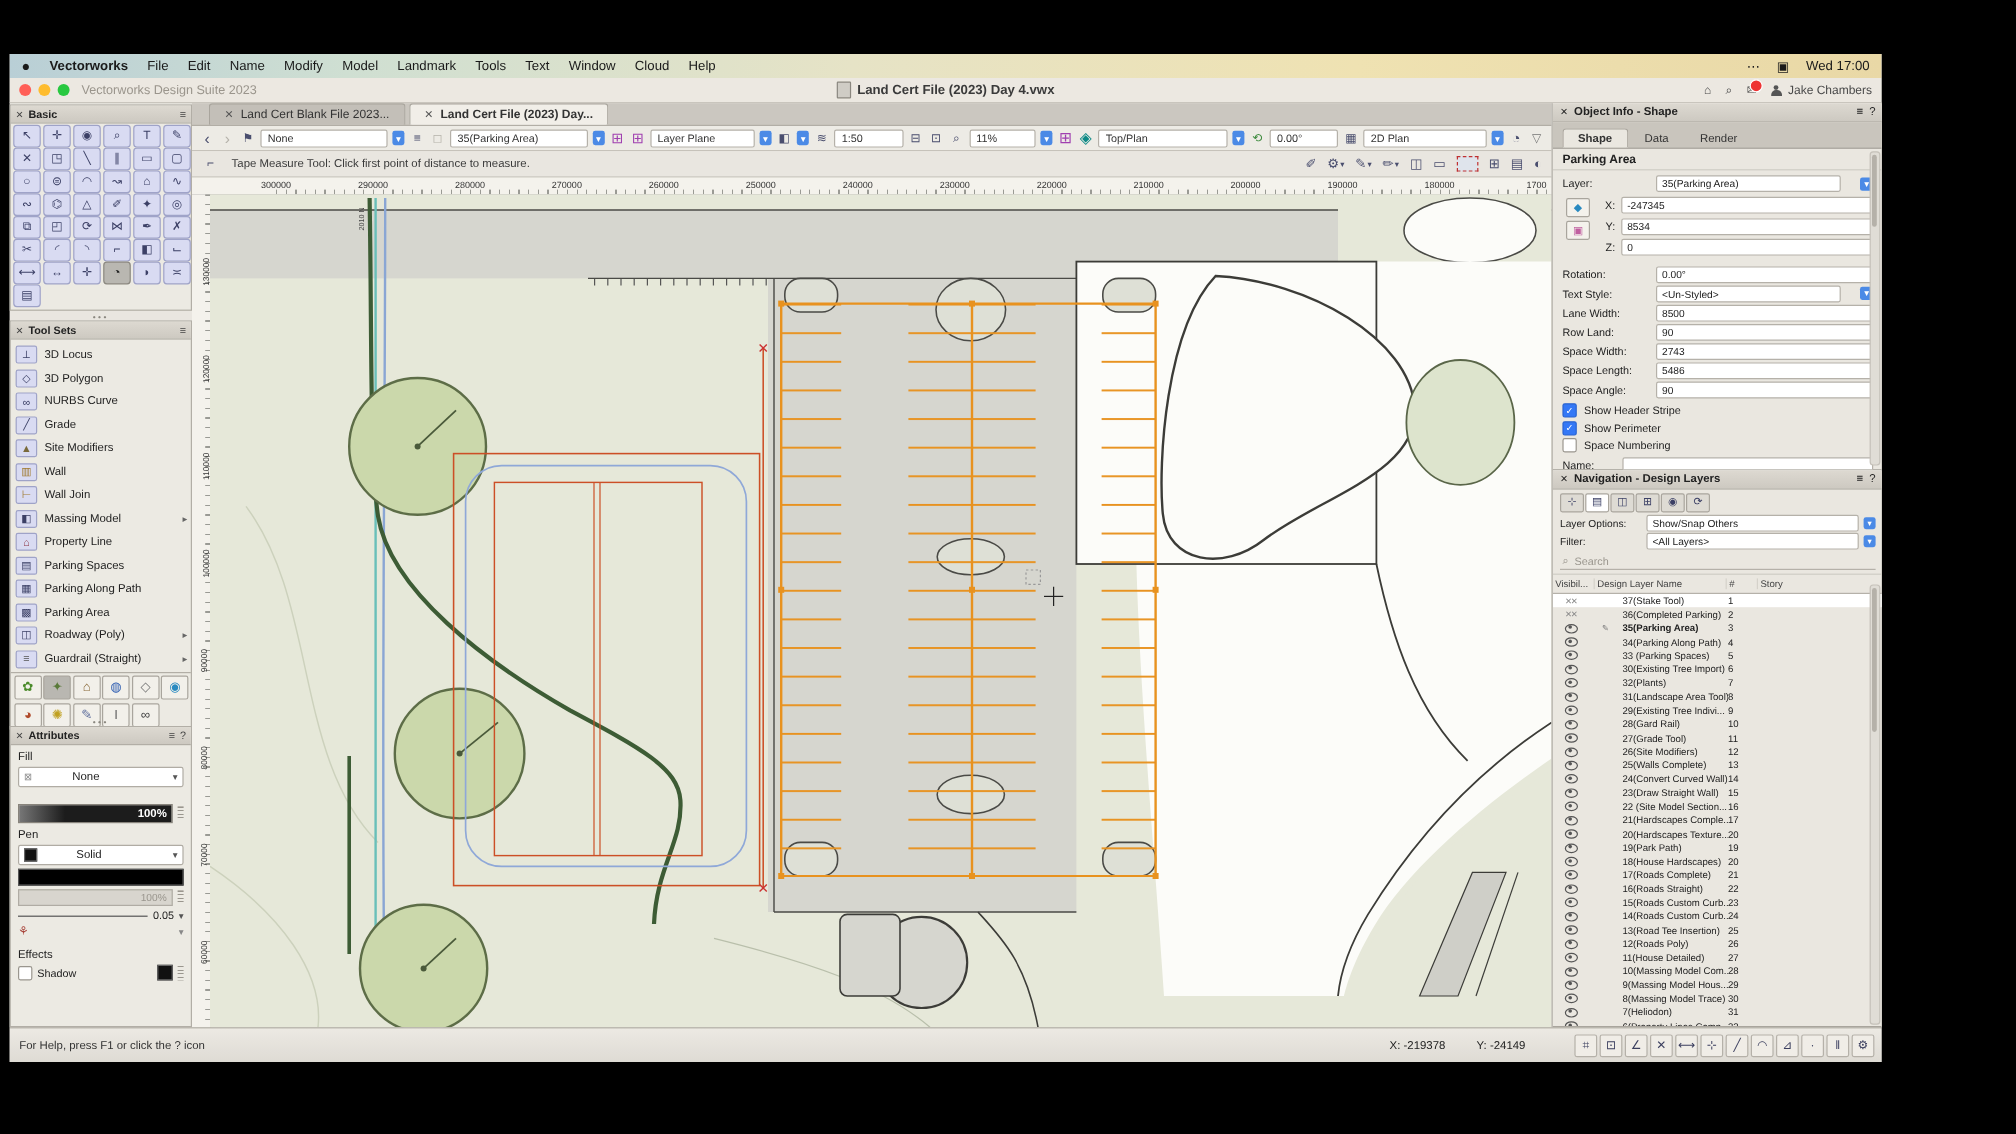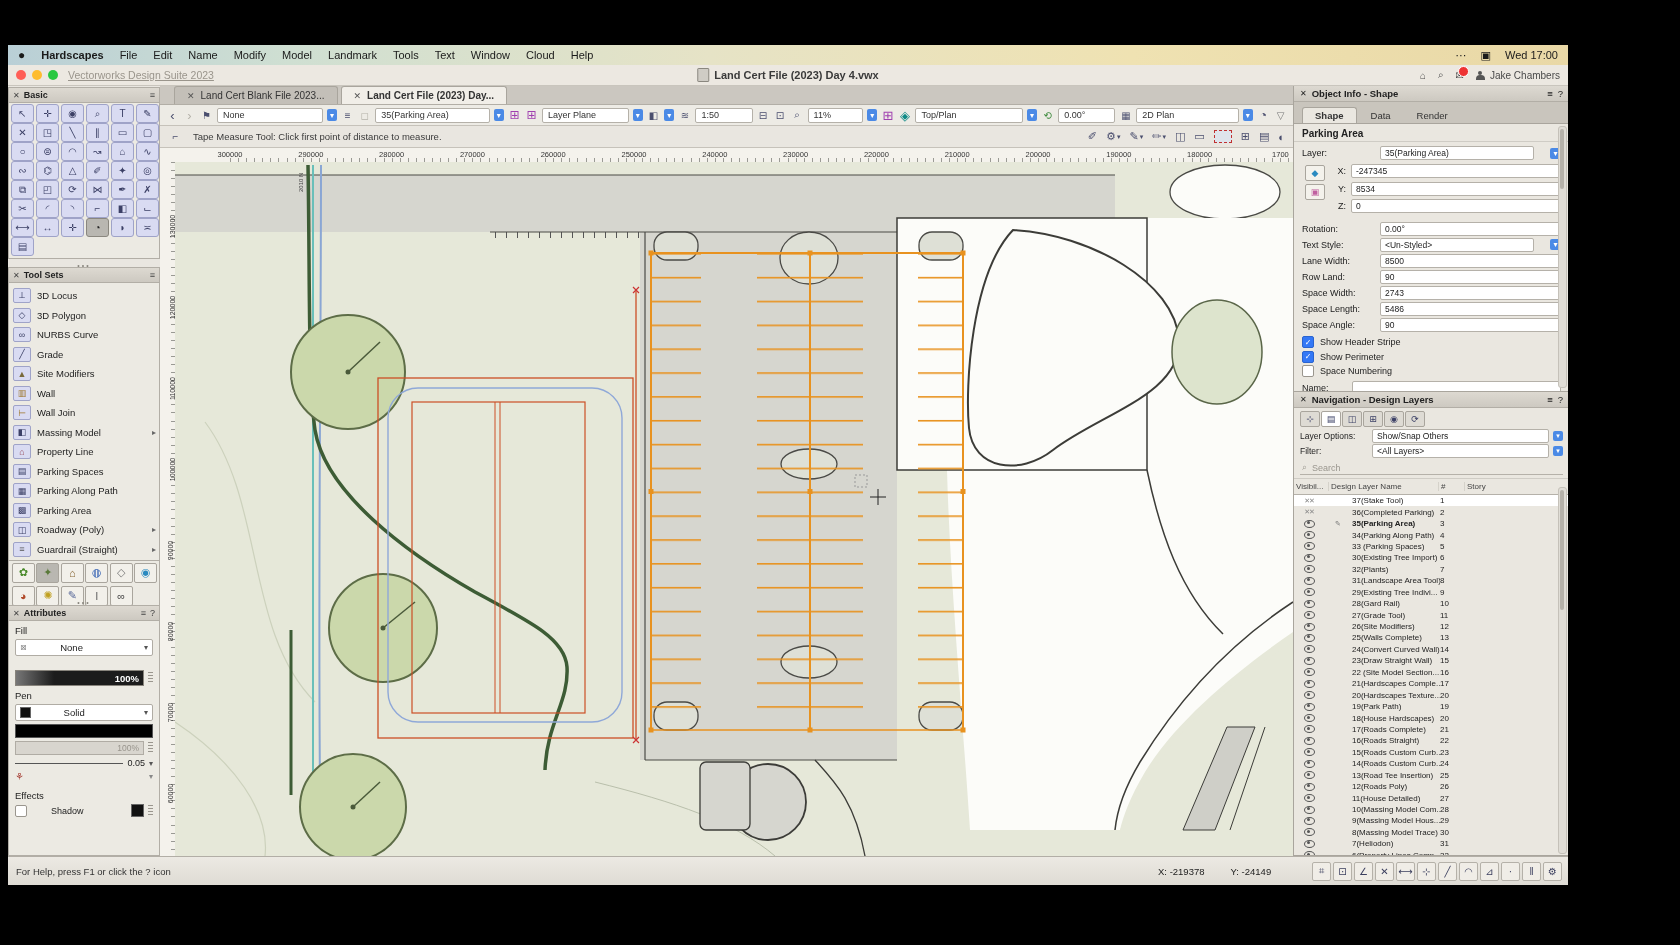--- a/index.html
+++ b/index.html
@@ -10,21 +10,21 @@
     background:linear-gradient(90deg,#b9cfd6 0%,#cfdfd2 18%,#e6e3c6 45%,#efe2b2 72%,#e9d8a6 100%);
     display:flex;align-items:center;gap:16px;padding:0 10px;box-sizing:border-box;font-size:11px;color:#1a1a1a;}
   .menubar .apple{font-size:12px;line-height:1;}
   .menu-item{cursor:default;}
   .menu-item.app{font-weight:bold;}
   .menu-right{margin-left:auto;display:flex;align-items:center;gap:14px;}
   
   .titlebar{position:absolute;left:0;top:20px;width:1560px;height:21px;background:#ece8e1;border-bottom:1px solid #c9c5bd;
     display:flex;align-items:center;padding:0 8px;box-sizing:border-box;color:#555;}
   .tl{width:10px;height:10px;border-radius:50%;margin-right:6px;}
-  .apptitle{color:#9a958c;font-size:10.5px;margin-left:4px;text-decoration:underline;}
+  .apptitle{color:#9a958c;font-size:10.5px;margin-left:4px;}
   .doctitle{position:absolute;left:50%;transform:translateX(-50%);font-weight:bold;color:#3a3a3a;font-size:11px;display:flex;align-items:center;gap:5px;}
   .docicon{width:10px;height:12px;background:#cfccc5;border:1px solid #8a877f;border-radius:1px;display:inline-block;}
   .title-right{margin-left:auto;display:flex;align-items:center;gap:12px;color:#4a4a4a;}
   .badge{position:relative;}
   .badge .dot{position:absolute;top:-4px;right:-5px;width:9px;height:9px;background:#e33;border-radius:50%;border:1px solid #fff;}
   .person{width:9px;height:9px;position:relative;display:inline-block;}
   .person:before{content:"";position:absolute;left:2.5px;top:0;width:4px;height:4px;border-radius:50%;background:#555;}
   .person:after{content:"";position:absolute;left:0;top:4.5px;width:9px;height:4.5px;border-radius:4px 4px 0 0;background:#555;}
   
   .tabbar{position:absolute;left:152px;top:41px;width:1133px;height:19px;background:#cbc7c0;border-bottom:1px solid #b2aea6;display:flex;align-items:flex-end;padding-left:14px;box-sizing:border-box;}
@@ -135,21 +135,21 @@
   .snap{width:17px;height:17px;border:1px solid #b5b1a9;border-radius:2px;background:#f0ede7;display:flex;align-items:center;justify-content:center;font-size:10px;color:#3a3e5e;}
 </style>
 </head>
 <body>
 
 <div class="screen">
 
   <div class="menubar">
     <span class="apple">●</span>
     <div id="menu-items" style="display:flex;gap:16px;">
-        <span class="menu-item app">Hardscapes</span>
+        <span class="menu-item app">Vectorworks</span>
         <span class="menu-item">File</span>
         <span class="menu-item">Edit</span>
         <span class="menu-item">Name</span>
         <span class="menu-item">Modify</span>
         <span class="menu-item">Model</span>
         <span class="menu-item">Landmark</span>
         <span class="menu-item">Tools</span>
         <span class="menu-item">Text</span>
         <span class="menu-item">Window</span>
         <span class="menu-item">Cloud</span>
@@ -722,21 +722,21 @@
         <span style="font-size:9px;">0.05</span>
         <span class="cdd" style="color:#555;font-size:8px;">▾</span>
       </div>
       <div class="attr-row" style="justify-content:center;">
         <span style="color:#a8443a;font-size:10px;">⚘</span>
         <span class="cdd" style="color:#888;font-size:8px;margin-left:auto;">▾</span>
       </div>
       <div class="attr-label" style="margin-top:8px;">Effects</div>
       <div class="attr-row">
         <span class="chk"></span>
-        <span style="font-size:9px;margin-left:20px;">Shadow</span>
+        <span style="font-size:9px;">Shadow</span>
         <span class="swatch" style="margin-left:auto;"></span>
         <span class="grip"></span>
       </div>
     </div>
   </div>
 
   <div class="rightcol">
 
     <div class="rpanel" style="top:0;height:306px;">
       <div class="rhead">

